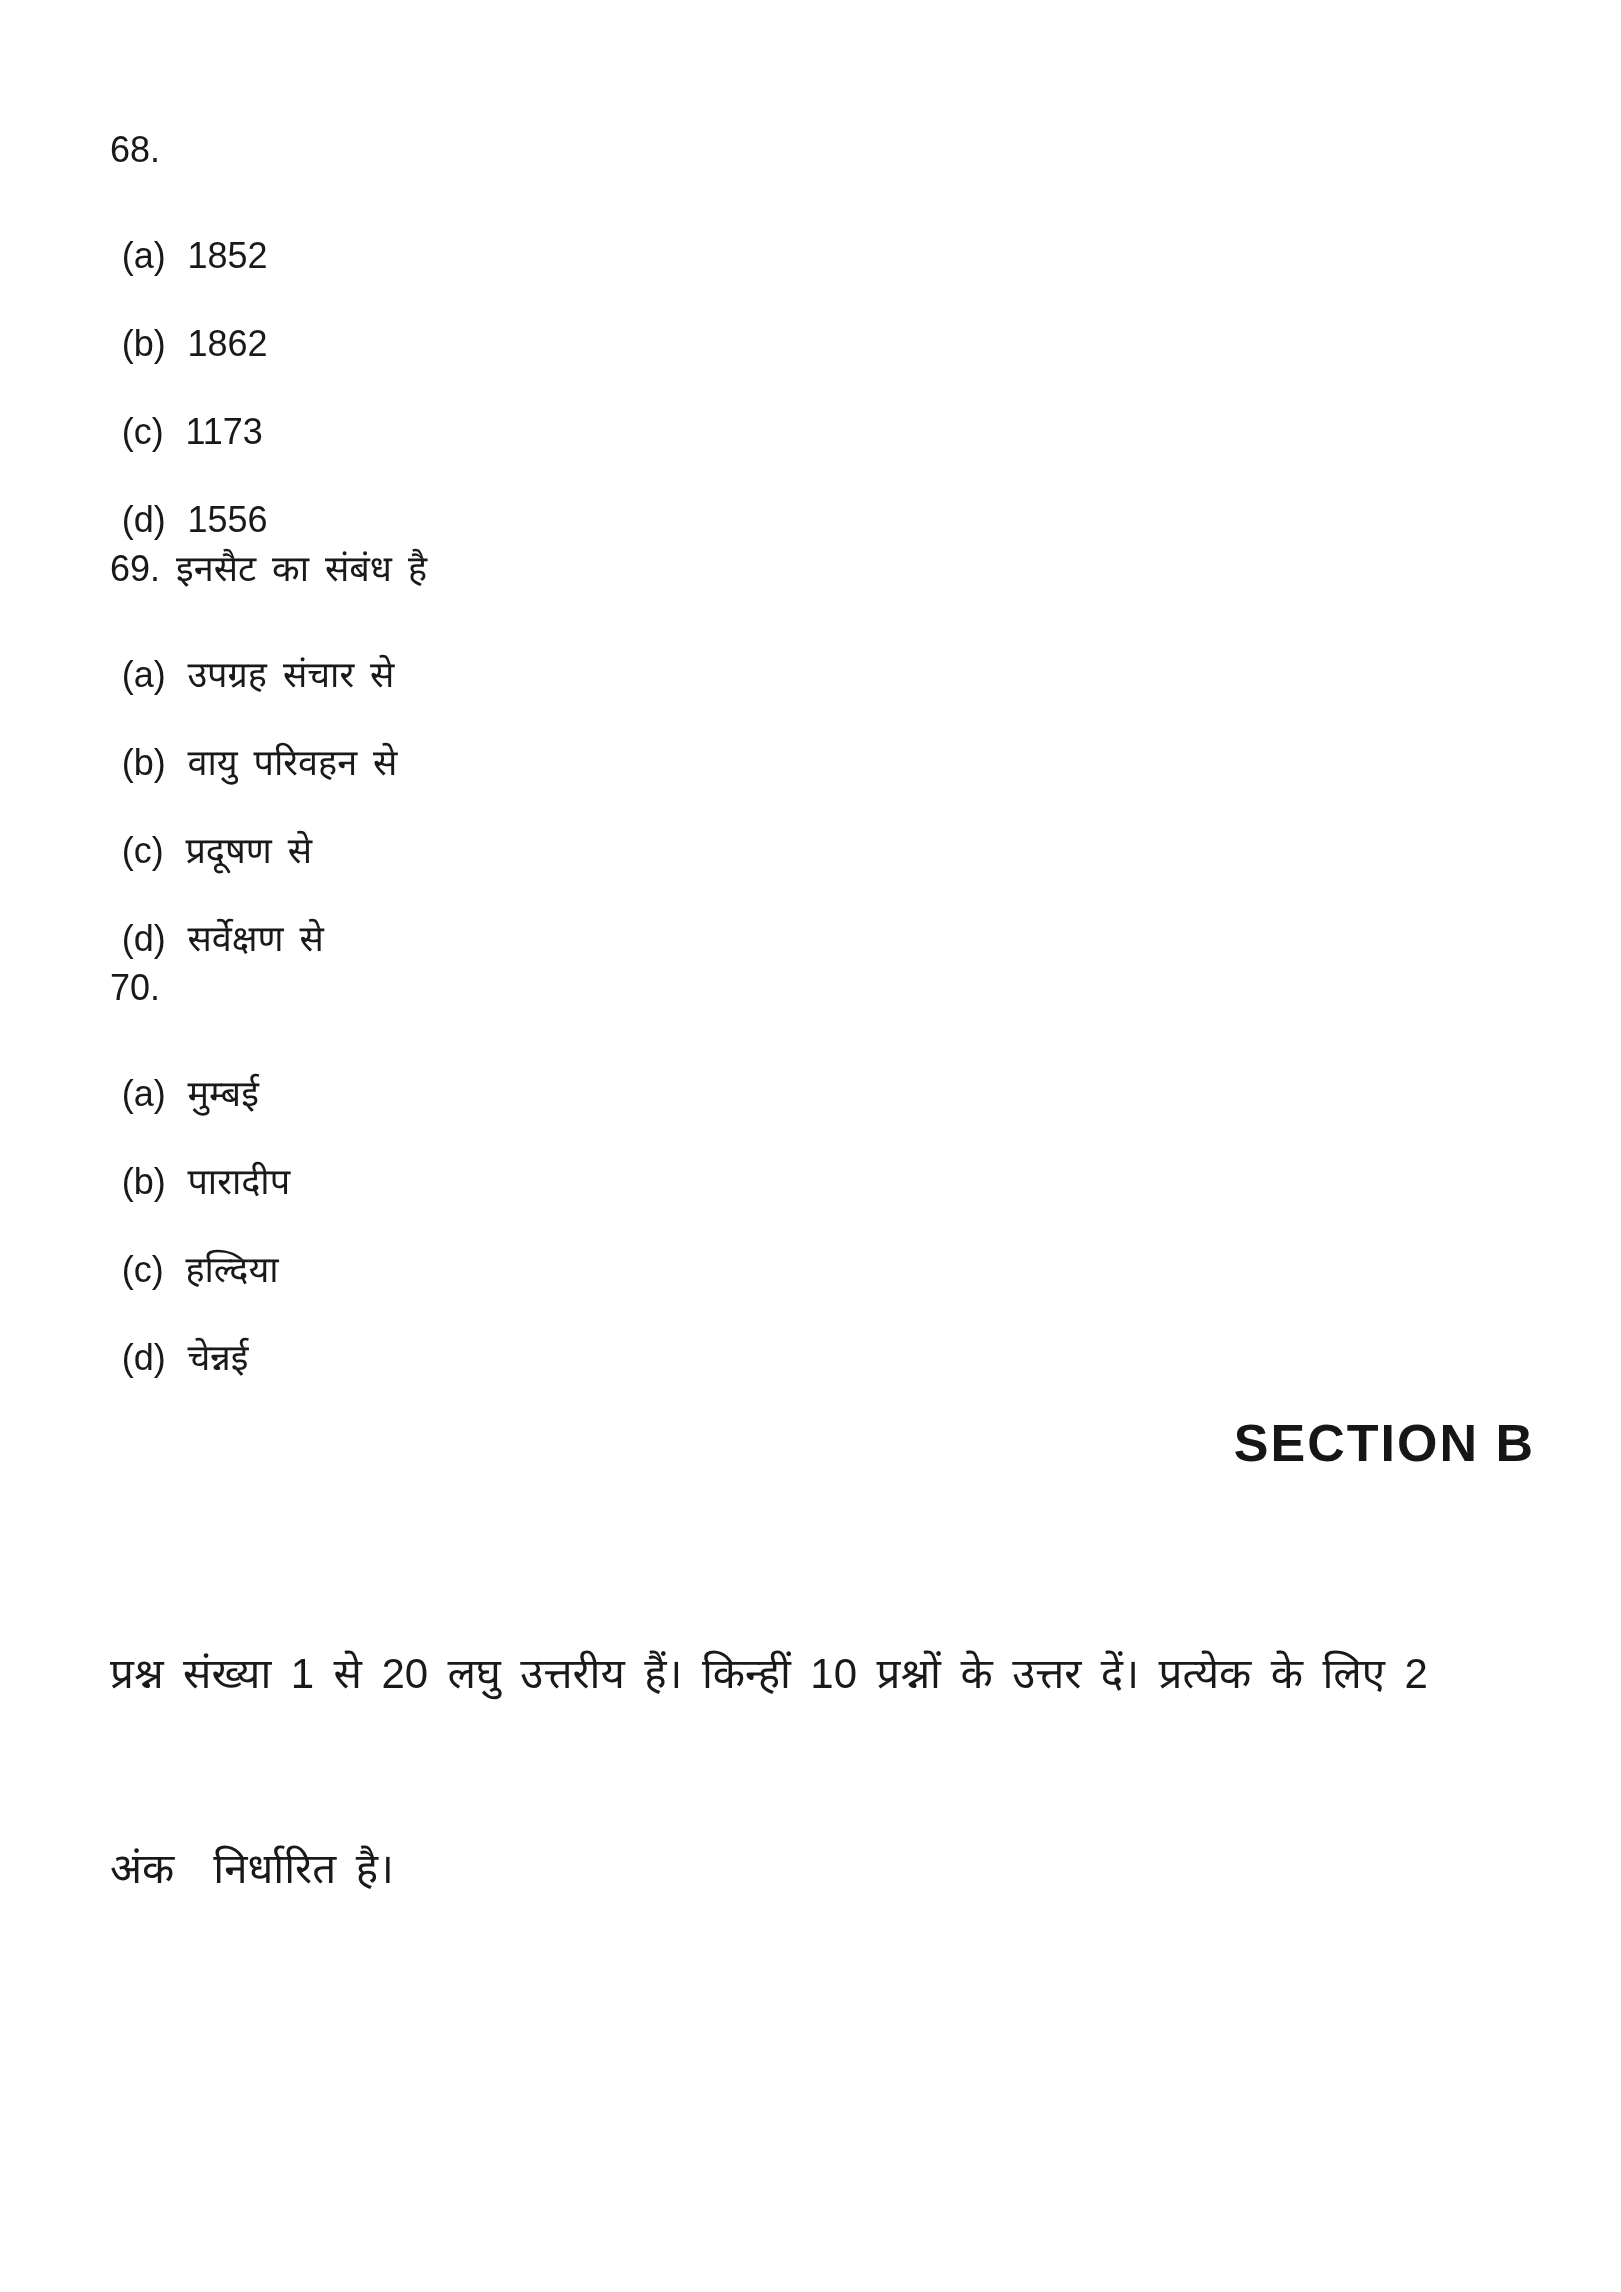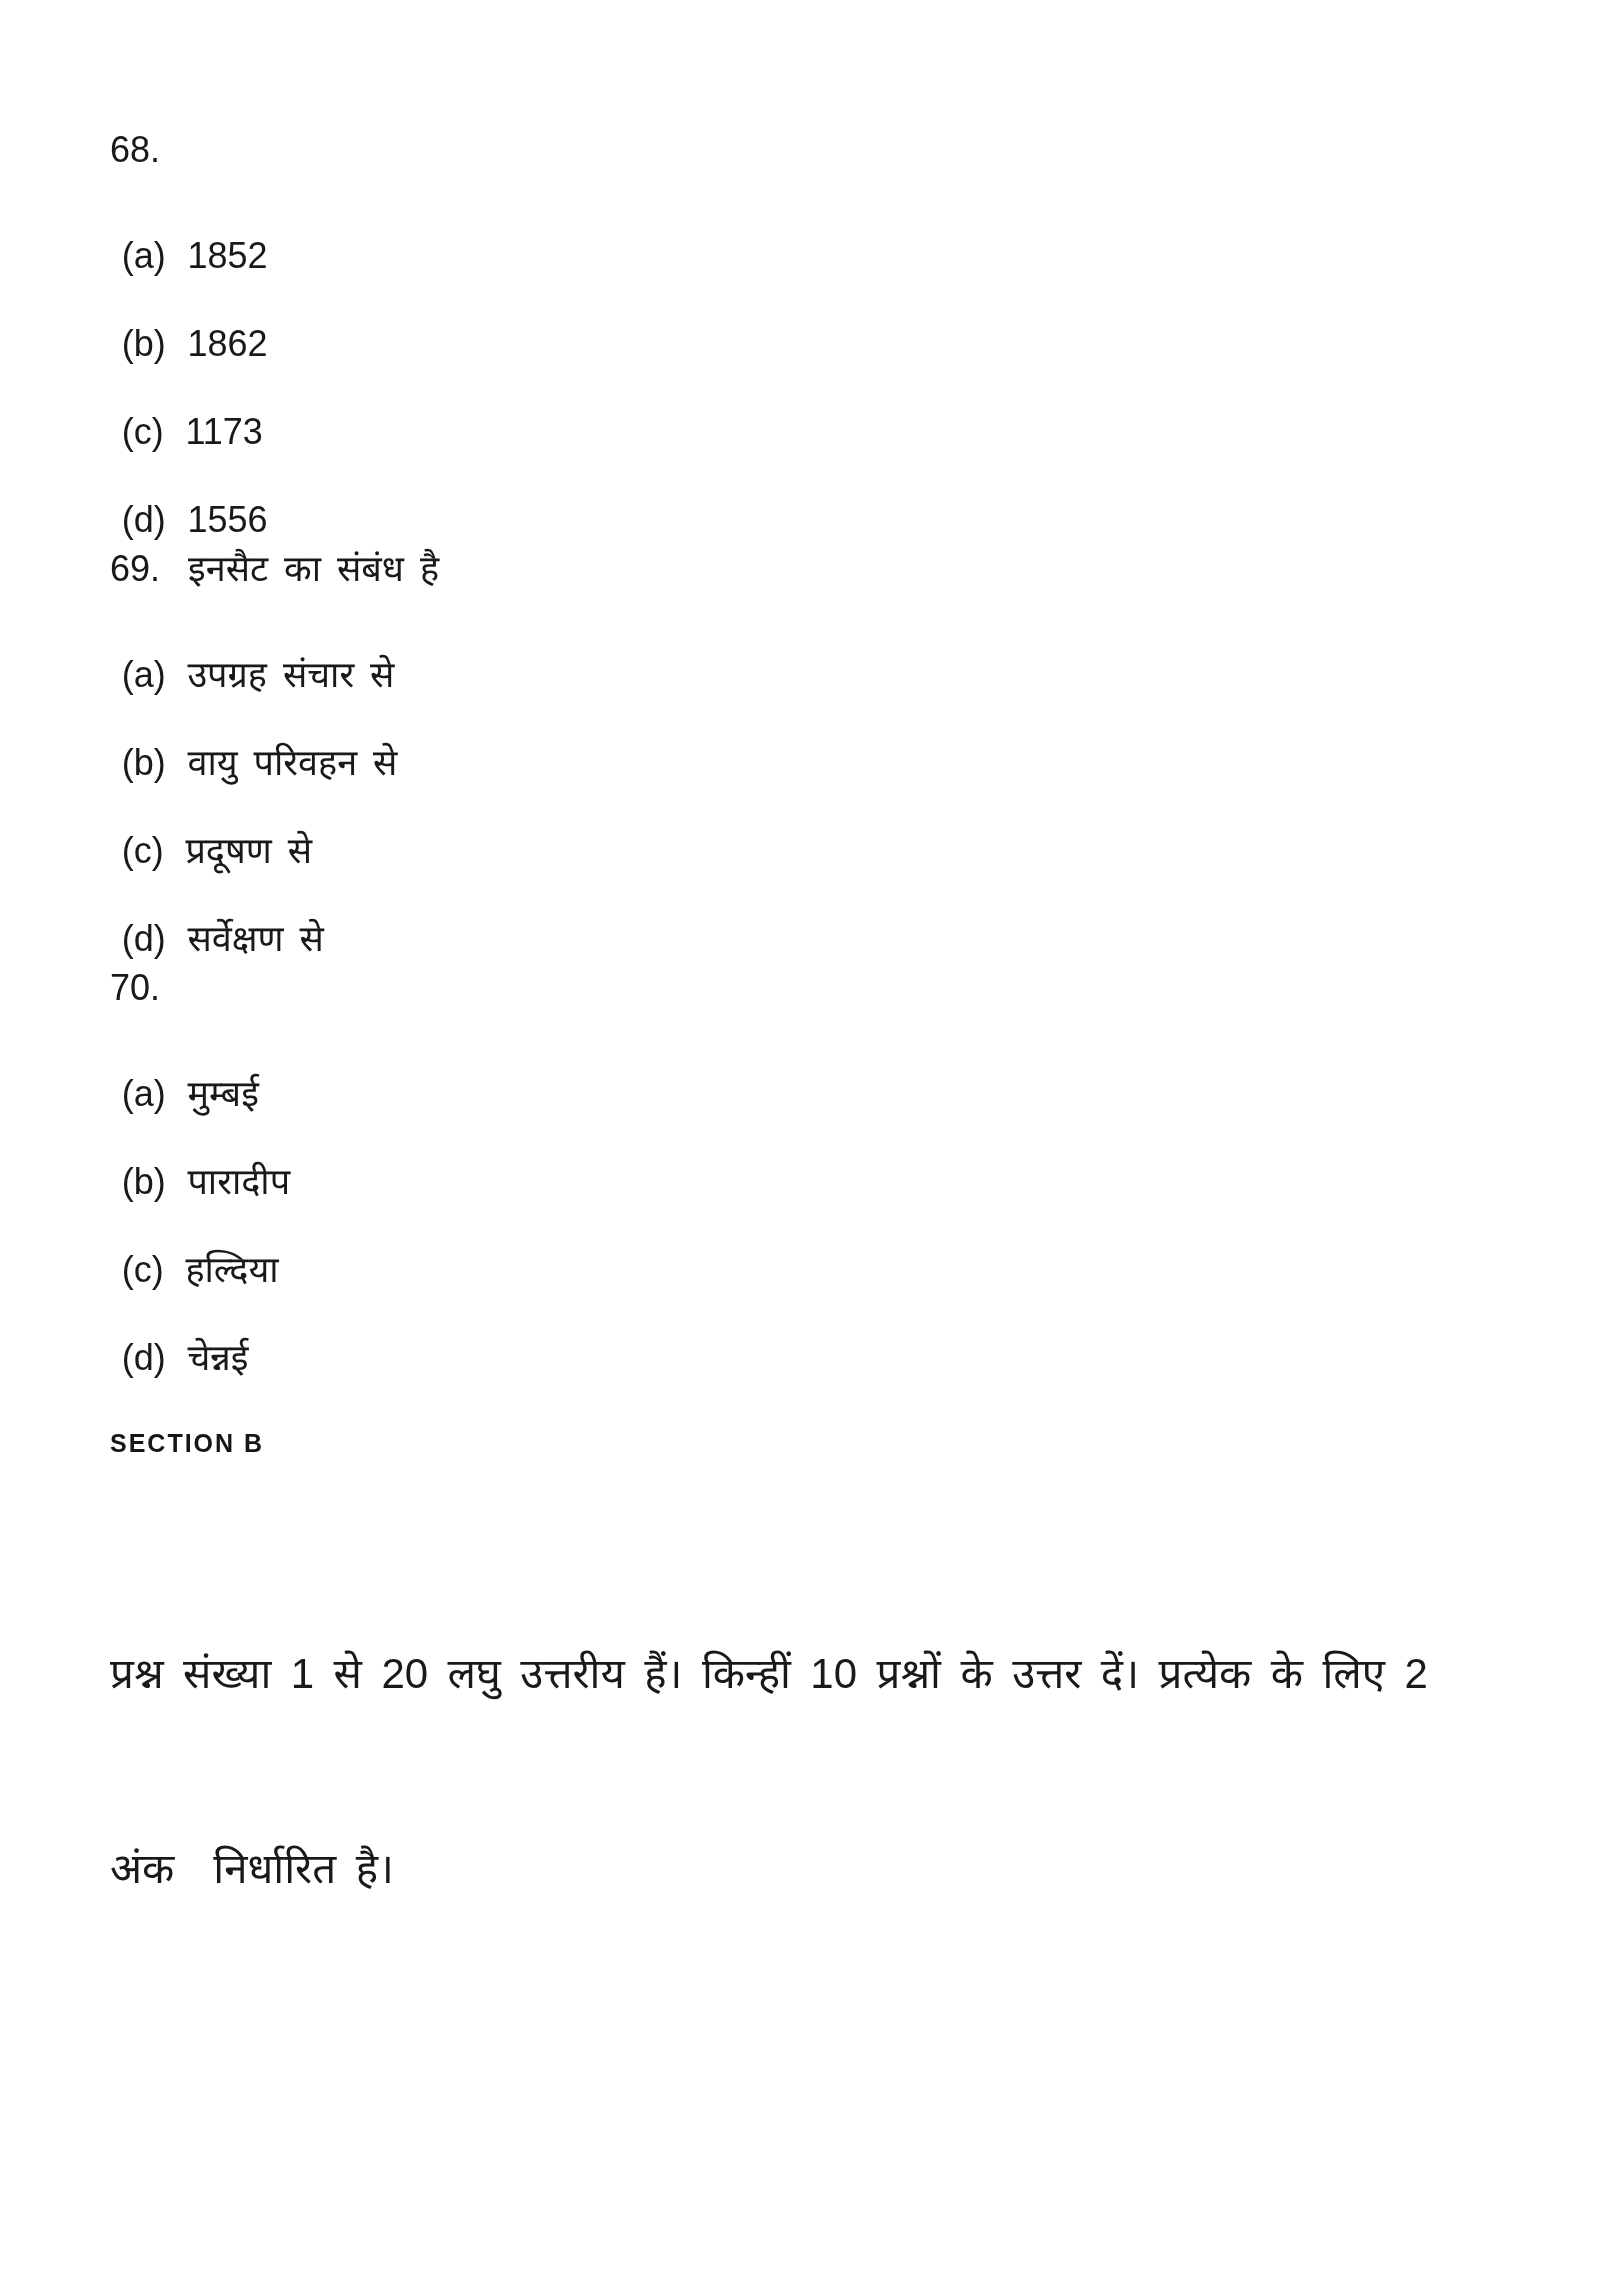--- a/index.html
+++ b/index.html
@@ -11,39 +11,39 @@
   body {
     font-family:"Liberation Sans","DejaVu Sans",sans-serif;
     color:#191919;
   }
   .page {
     width:1621px; height:2293px;
     padding:125px 86px 0 110px;
     background:#ffffff;
   }
   .q-line {
-    display:flex; align-items:baseline; gap:28px;
+    display:flex; align-items:baseline; gap:16px;
     font-size:36px; line-height:49px;
     word-spacing:5.9px;
     text-align:center;
   }
   .q-num { flex:0 0 auto; }
   .option {
     display:flex; align-items:baseline; gap:21.6px;
     margin-left:11.8px;
     font-size:36px; line-height:49px;
     word-spacing:5.9px;
   }
   .option.first { margin-top:57px; }
   .option + .option { margin-top:39px; }
   .question-block + .question-block { }
   .section-heading {
     margin-top:37px;
-    text-align:left;
-    font-size:25px; line-height:49px;
+    text-align:right;
+    font-size:52px; line-height:49px;
     letter-spacing:2px;
     color:#161616;
   }
   .instructions {
     margin-top:43px;
     font-size:42px; line-height:65px;
     word-spacing:7.8px;
     white-space:pre-wrap;
     max-width:1436px;
   }

